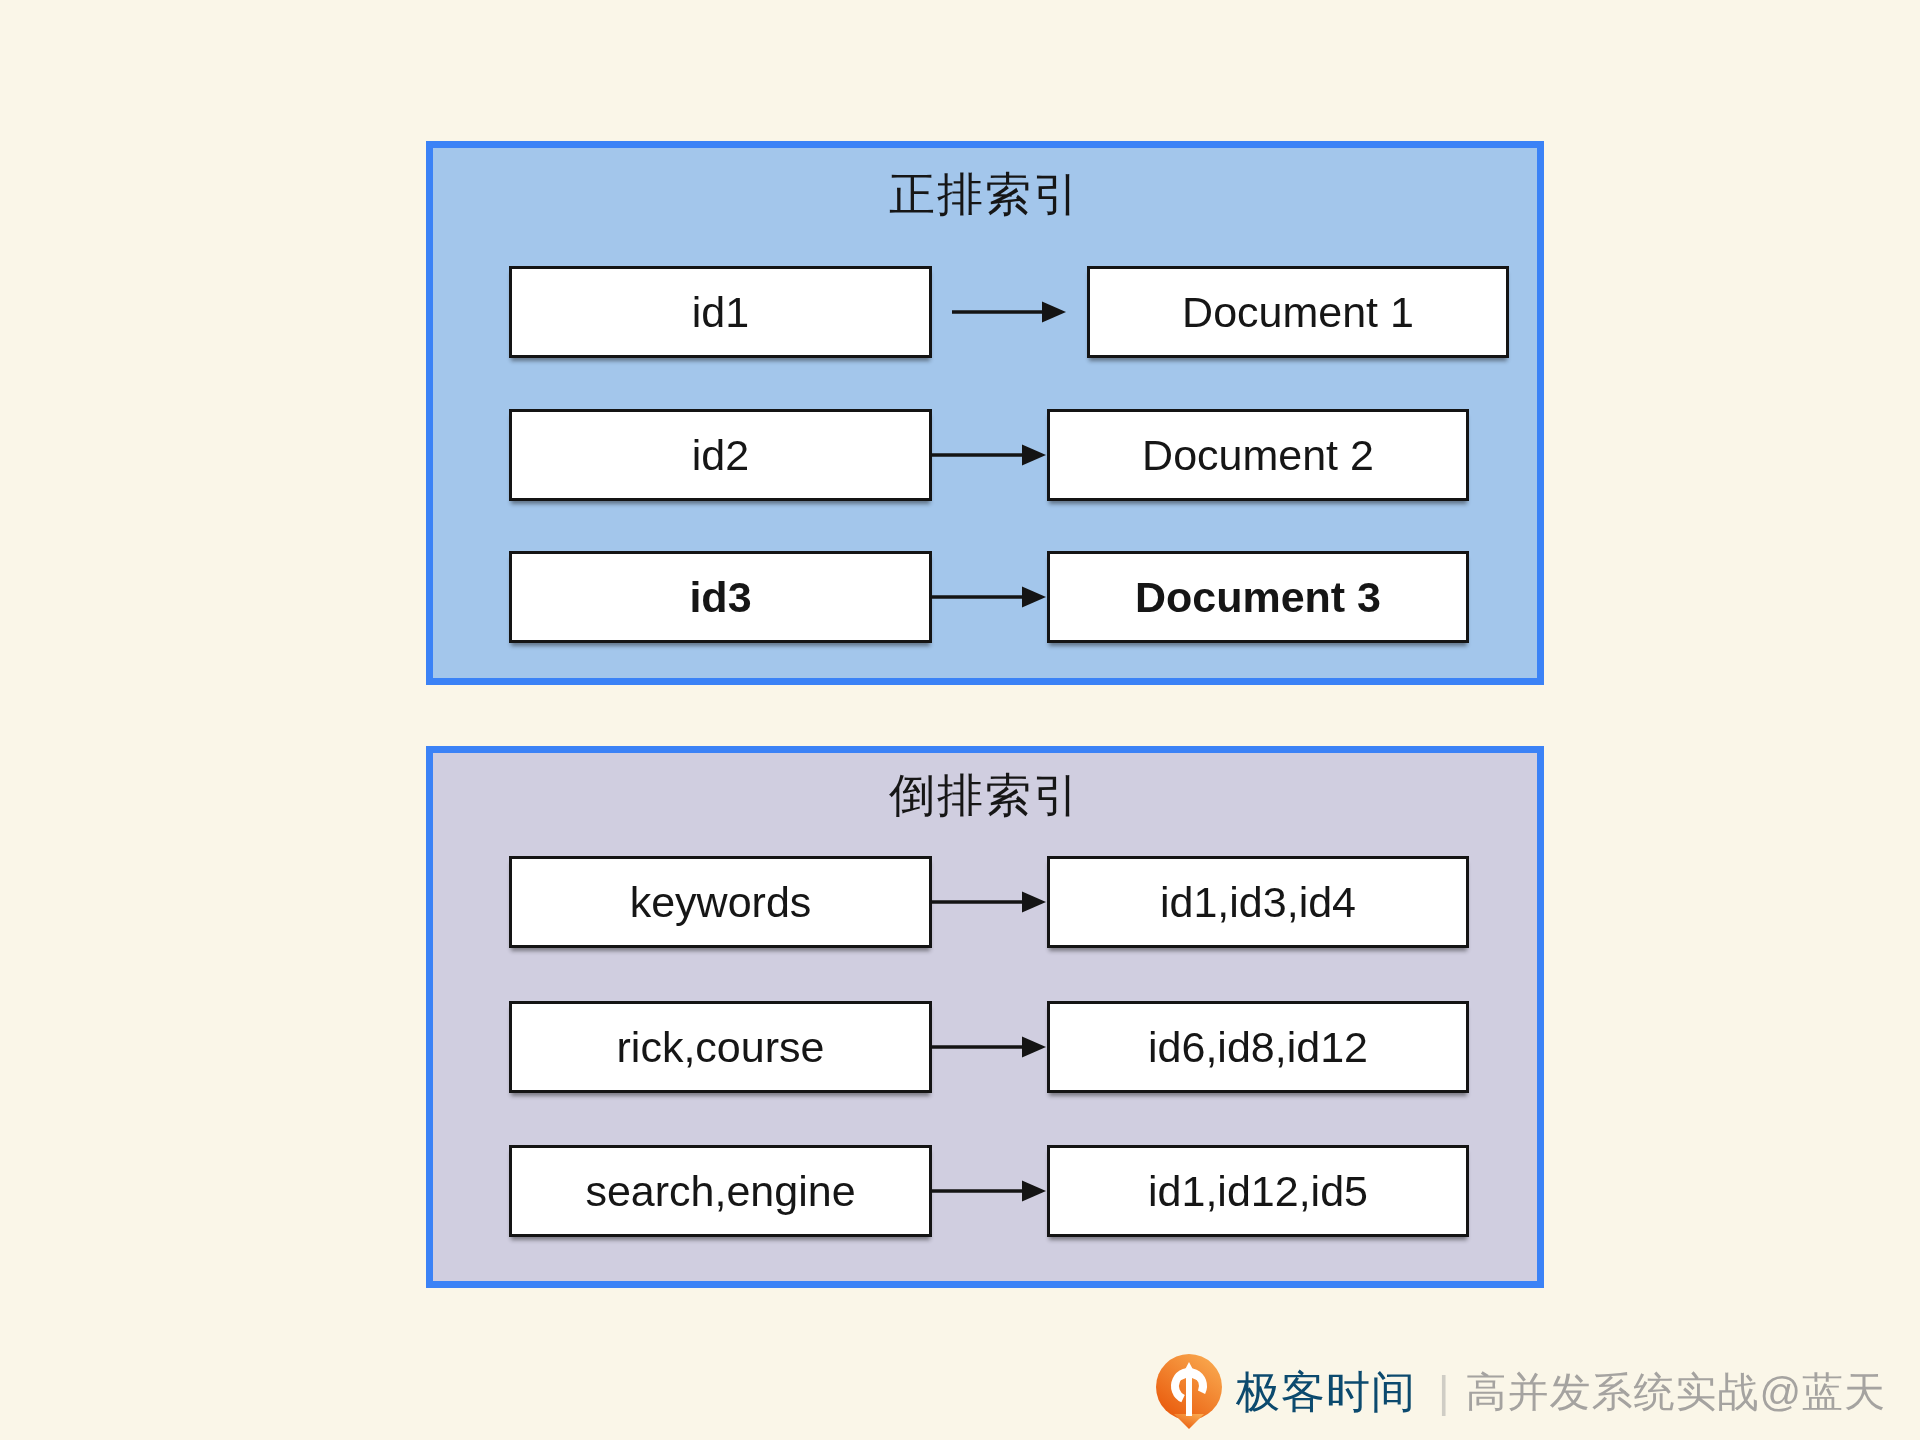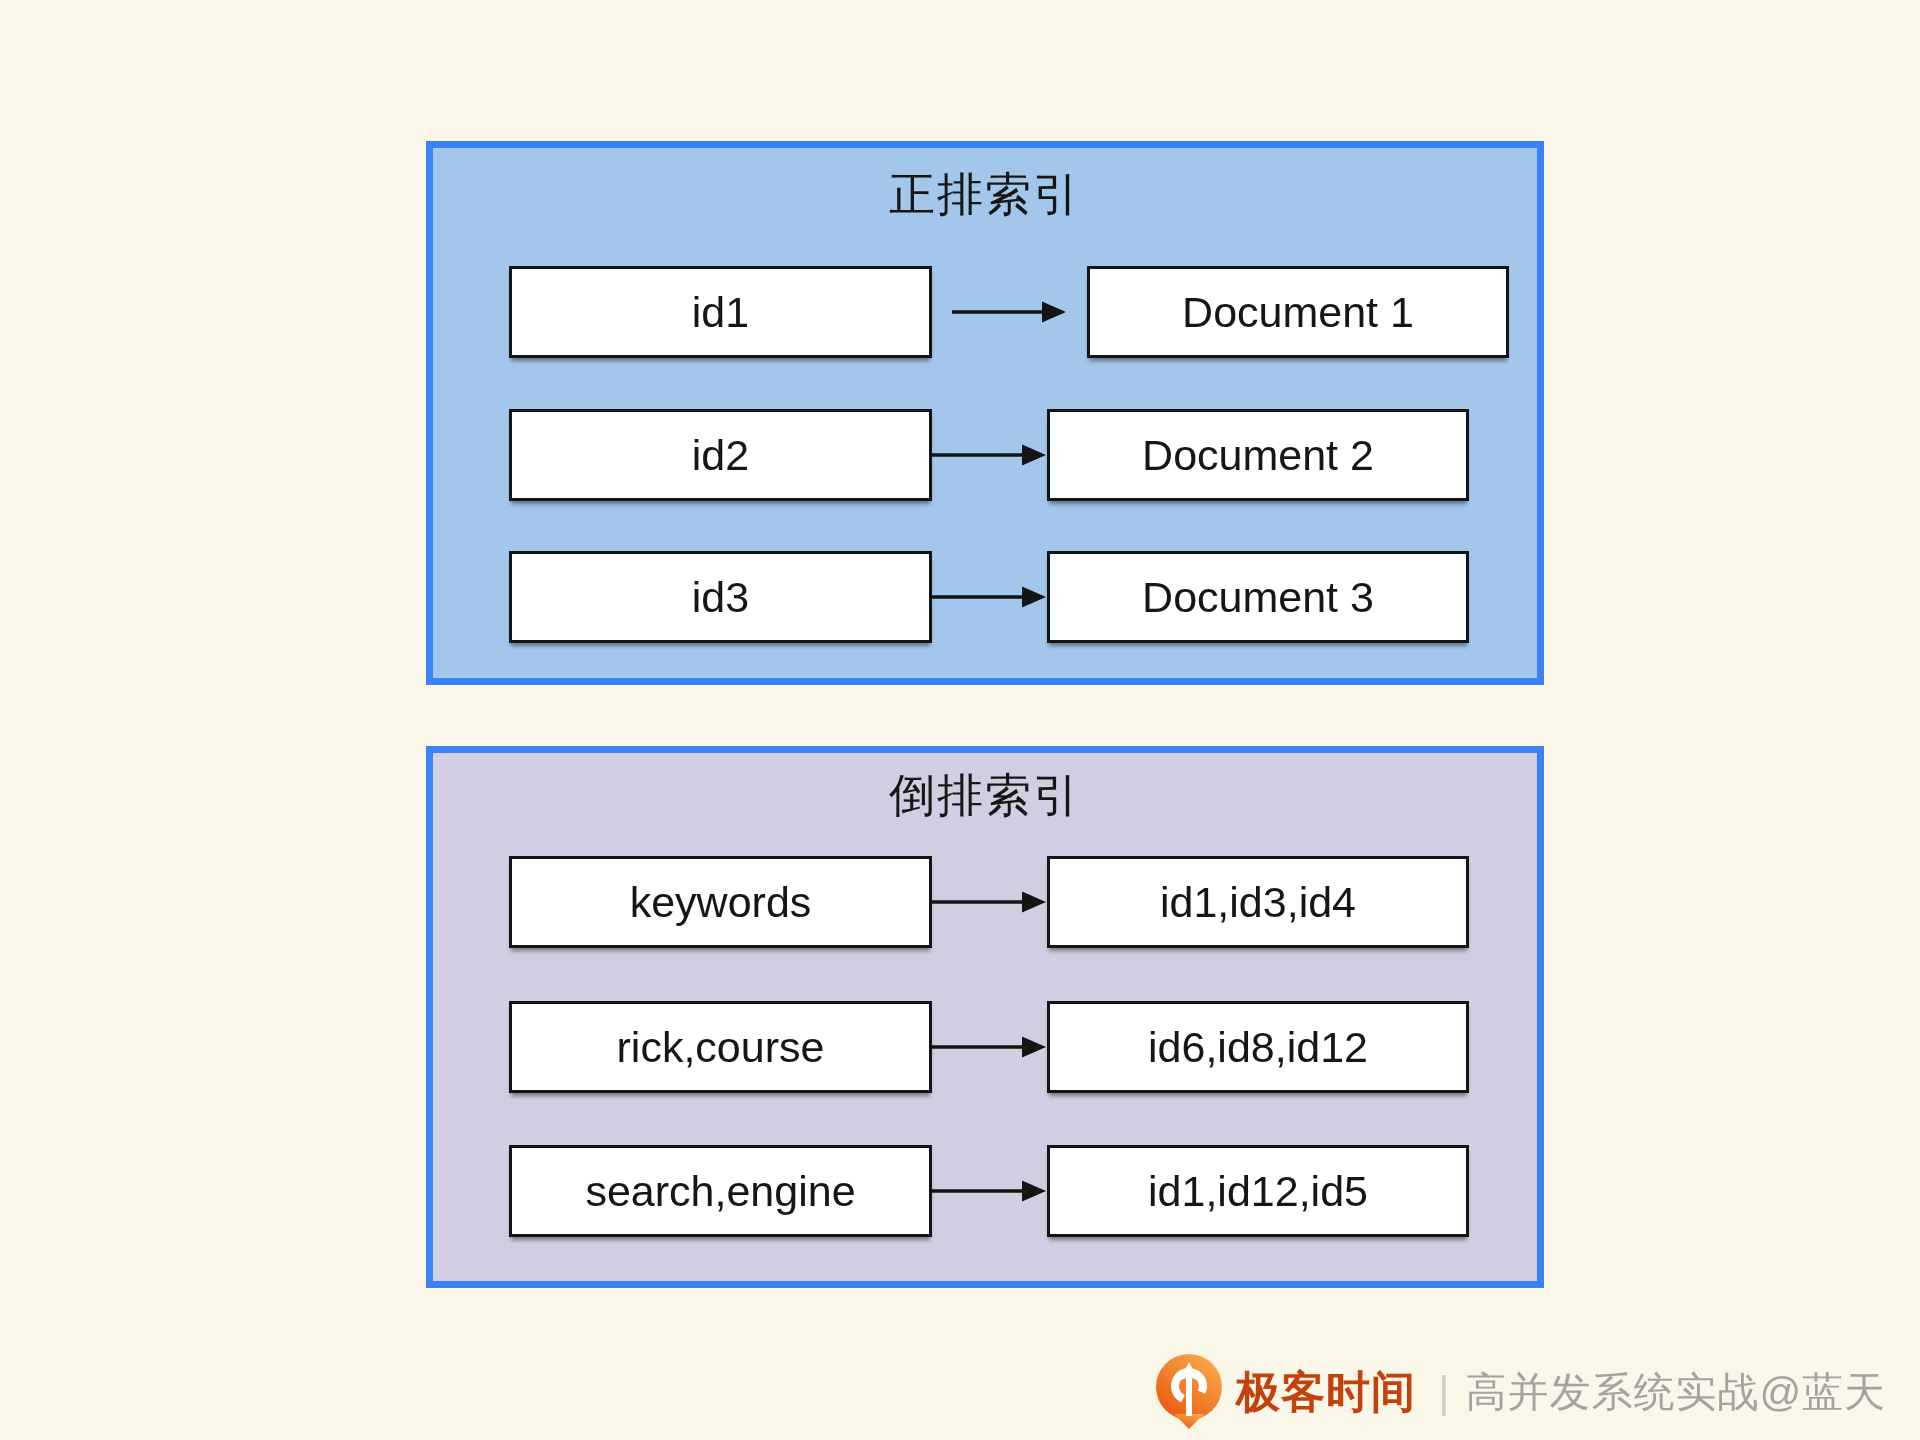--- a/index.html
+++ b/index.html
@@ -32,21 +32,21 @@
   #panel-inverted .panel-title{padding-top:12px;line-height:60px;}
   .row{
     position:absolute;
     left:76px;
     height:92px;
     display:flex;
     align-items:center;
   }
   #panel-forward .row-0{top:118px;gap:20px;}
   #panel-forward .row-1{top:261px;}
-  #panel-forward .row-2{top:403px;}
+  #panel-forward .row-2{top:403px;font-weight:bold;}
   #panel-inverted .row-0{top:103px;}
   #panel-inverted .row-1{top:248px;}
   #panel-inverted .row-2{top:392px;}
   .node{
     height:92px;
     box-sizing:border-box;
     background:#ffffff;
     border:3px solid #141414;
     display:flex;
     align-items:center;
@@ -58,21 +58,21 @@
   .node.val{width:422px;}
   .arrow-svg{width:115px;height:26px;display:block;flex:0 0 115px;}
   .watermark{
     position:absolute;
     top:1354px;
     right:34px;
     display:flex;
     align-items:center;
   }
   .wm-logo{width:66px;height:76px;display:block;margin-right:14px;}
-  .wm-brand{font-size:44px;font-weight:700;color:#c2410c;letter-spacing:1px;}
+  .wm-brand{font-size:44px;font-weight:400;color:#0c4a6e;letter-spacing:1px;}
   .wm-sep{font-size:44px;color:#cfcdc5;margin:0 16px 0 22px;font-weight:normal;}
   .wm-credit{font-size:41px;color:#a5a3a0;letter-spacing:1px;}
 </style>
 </head>
 <body>
 
 <div>
 
   <section class="panel" id="panel-forward">
     <h2 class="panel-title">正排索引</h2>

